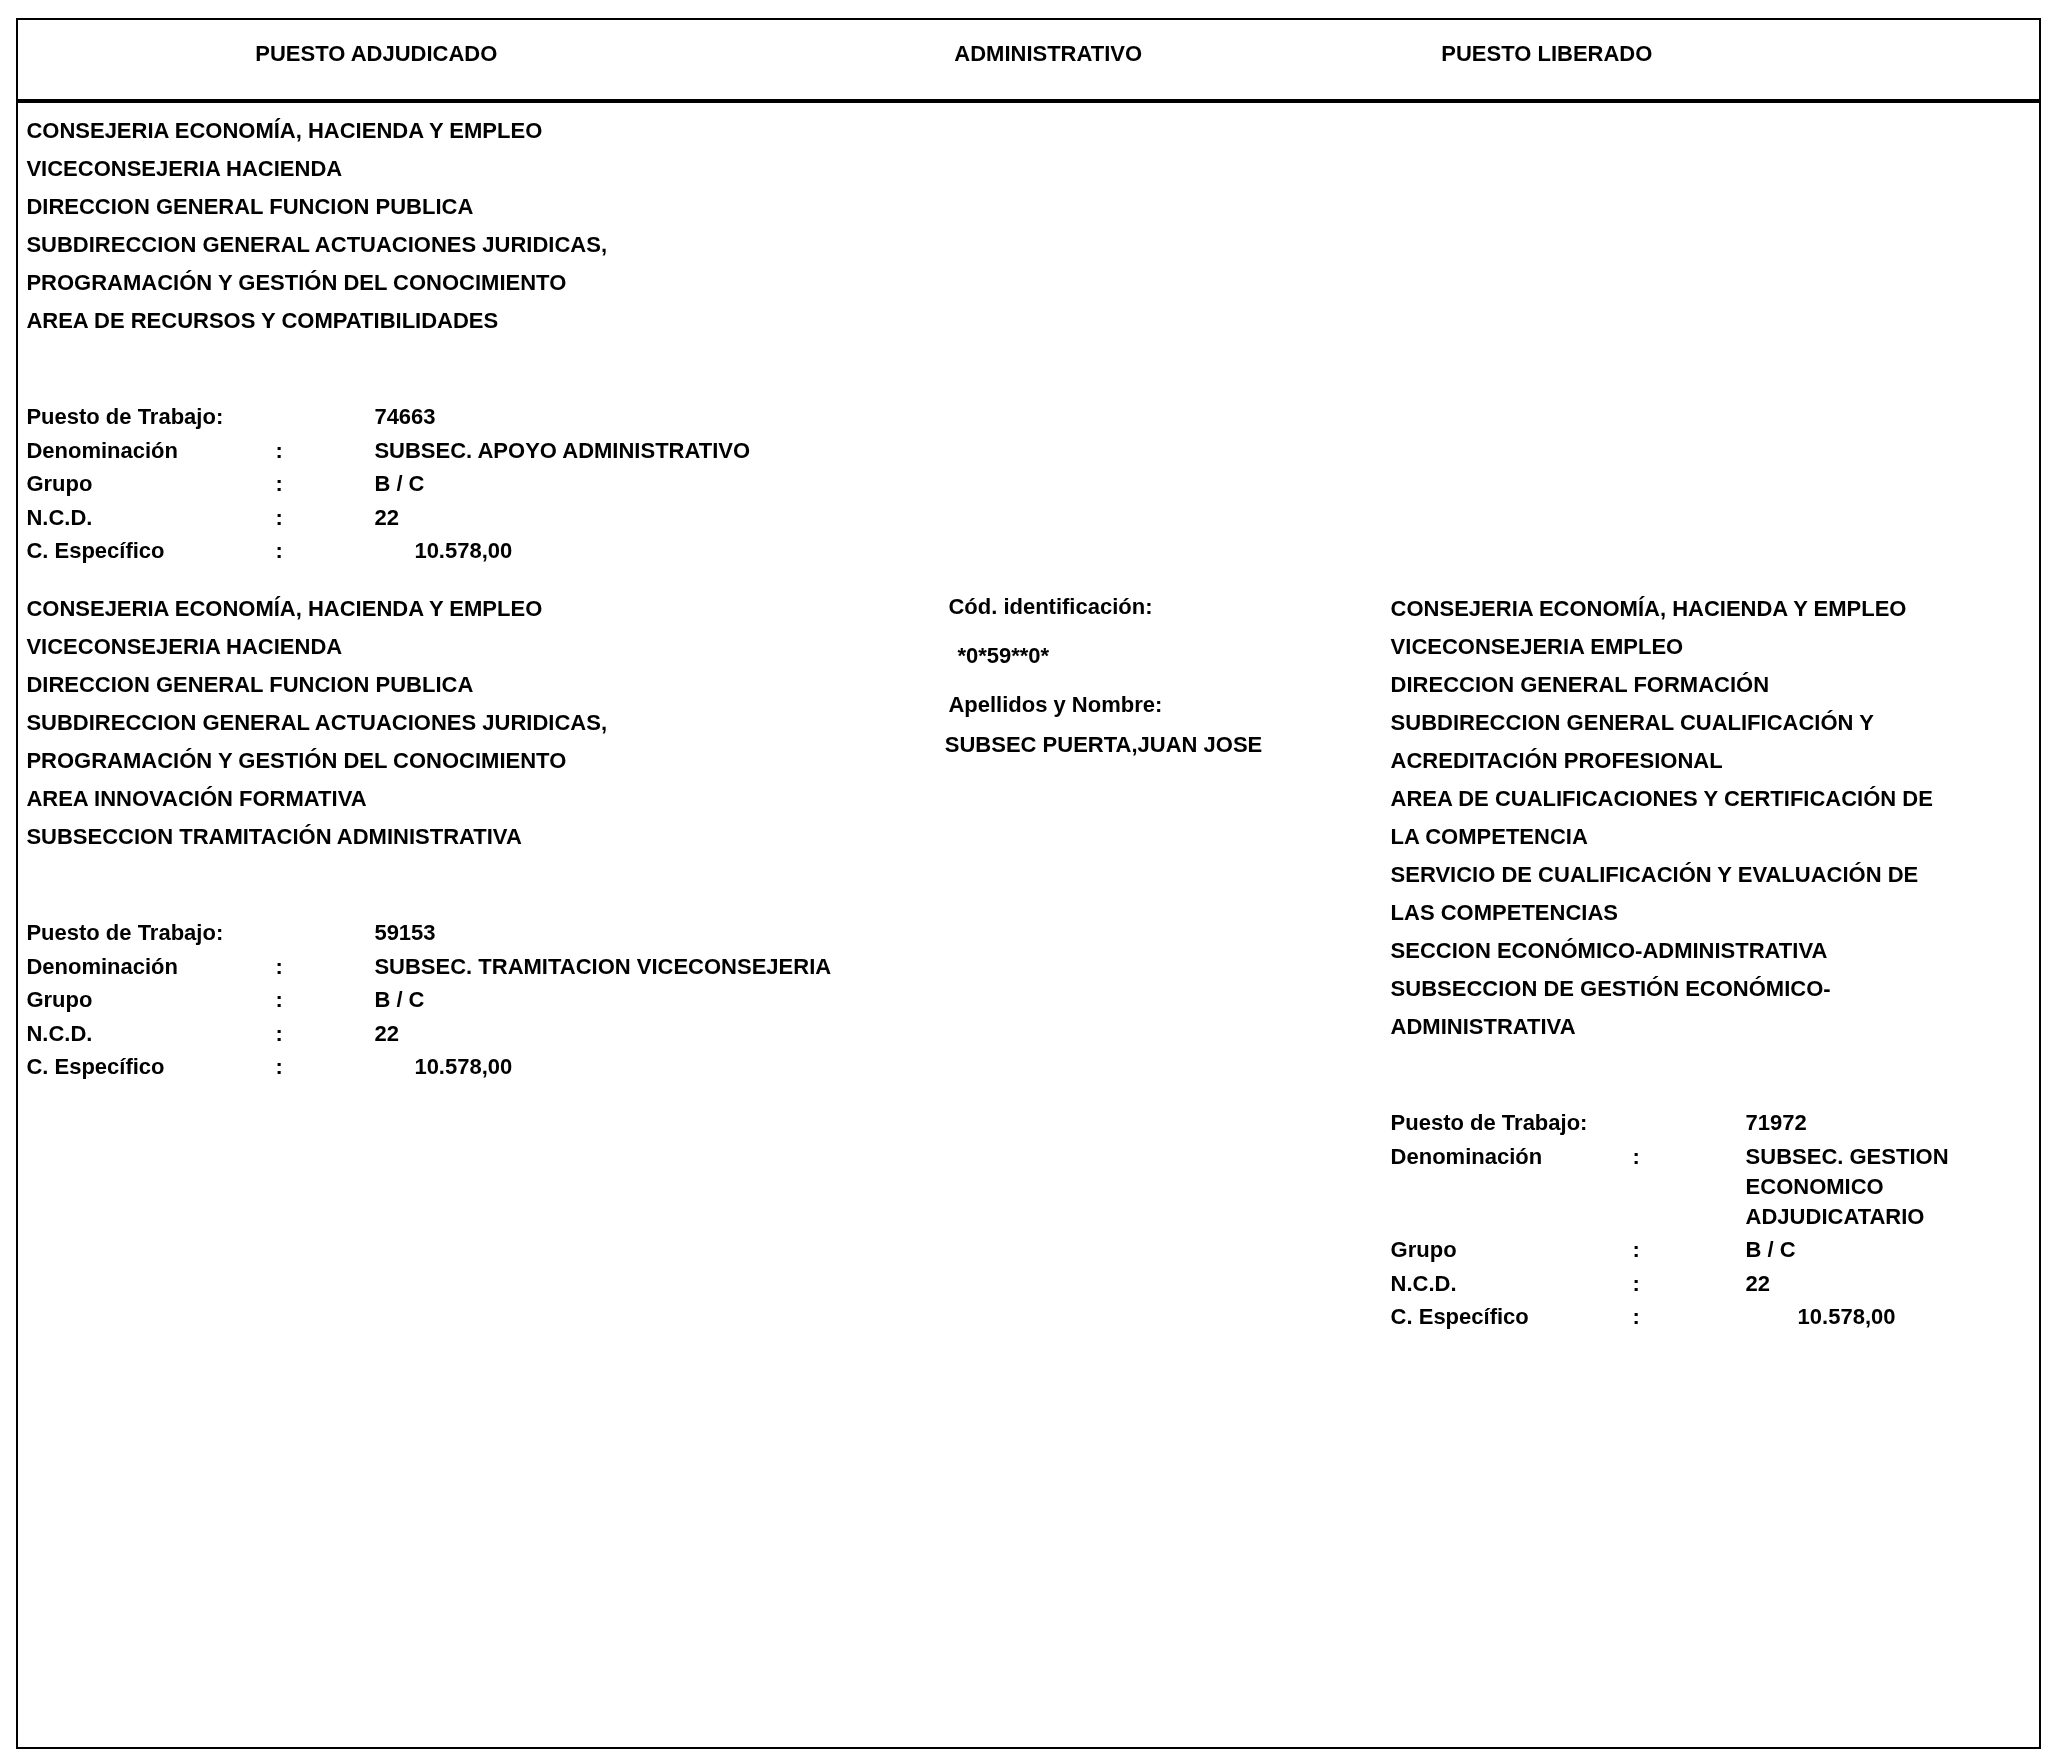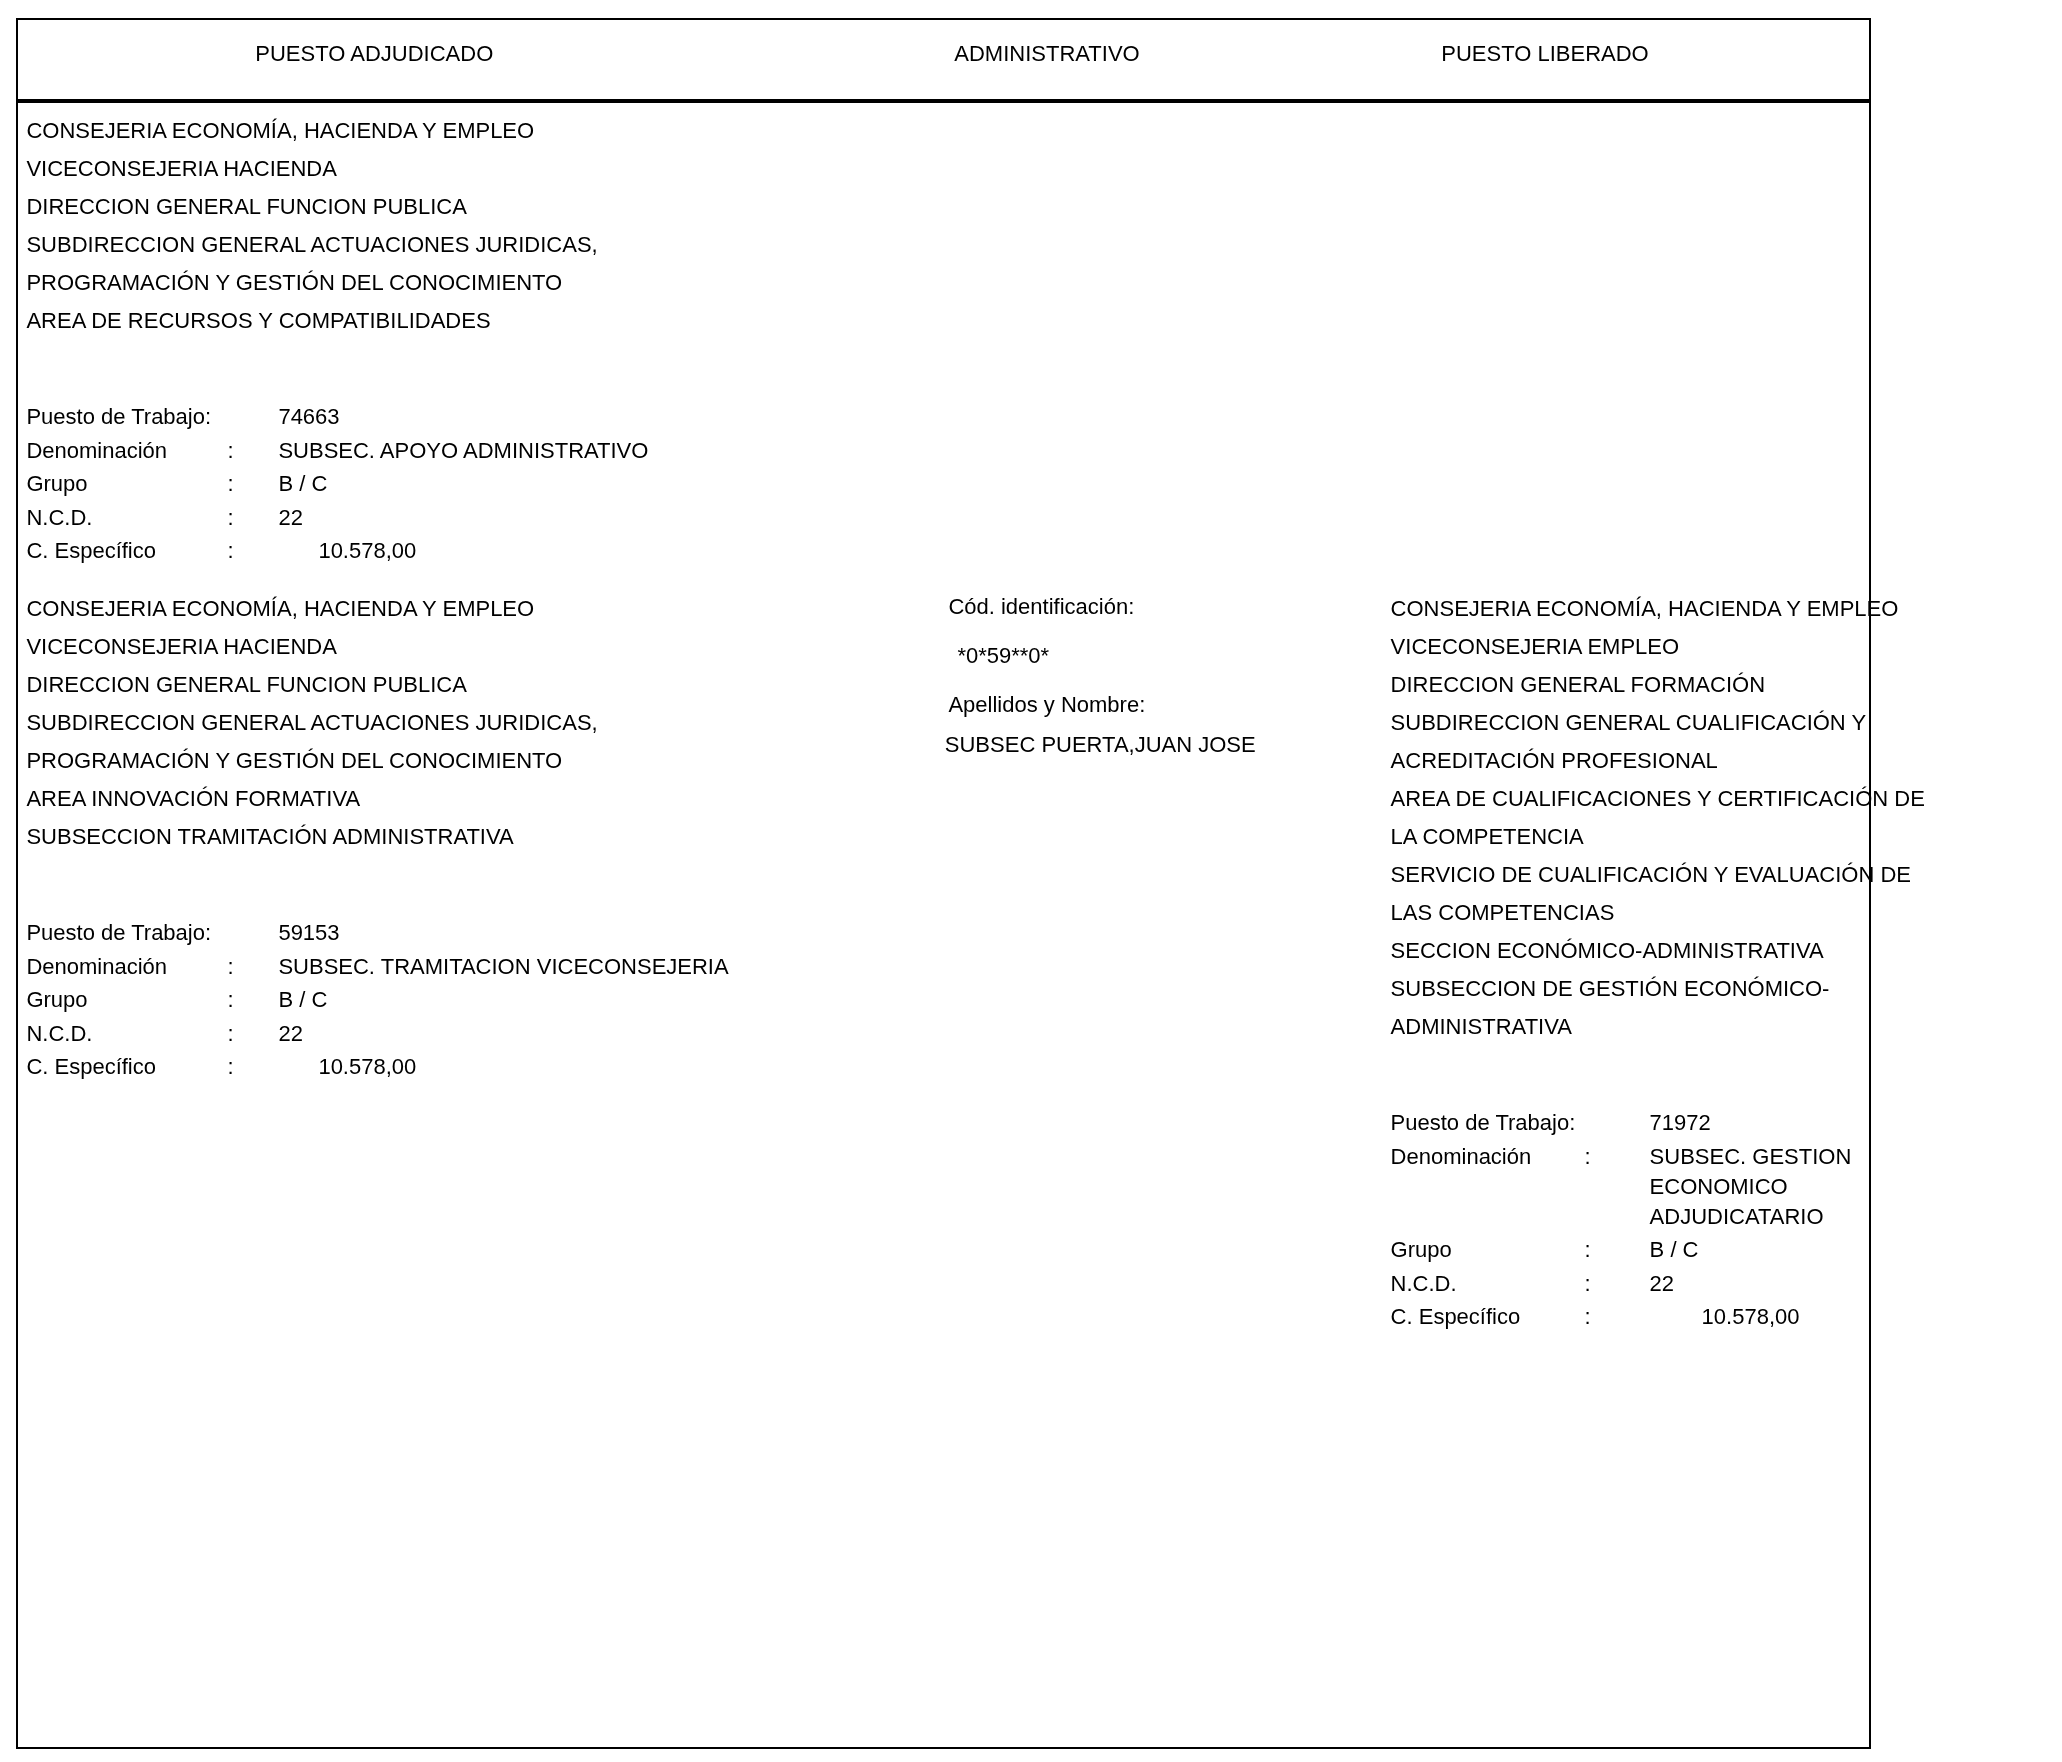--- a/index.html
+++ b/index.html
@@ -13,21 +13,22 @@
     position: relative;
     font-family: "Liberation Sans", "DejaVu Sans", sans-serif;
     color: #000000;
     -webkit-font-smoothing: antialiased;
     overflow: hidden;
   }
   .sheet {
     position: absolute;
     left: 16.3px;
     top: 18px;
-    width: 1855px;
+    width: 2025px;
+    font-weight: bold;
   }
   .header-box {
     position: relative;
     border: 2.7px solid #000000;
     height: 79px;
     background: #ffffff;
   }
   .header-label {
     position: absolute;
     top: 22px;
@@ -60,20 +61,21 @@
 
   .org-block {
     white-space: pre-line;
     line-height: 38px;
   }
   .fields-block { margin-top: 62px; }
   .field-row {
     display: flex;
     line-height: 30px;
     margin-bottom: 3.6px;
+    gap: 48px;
   }
   .fields-left .field-label { width: 201px; flex: 0 0 auto; white-space: nowrap; }
   .fields-left .field-sep   { width: 51px;  flex: 0 0 auto; }
   .fields-right .field-label { width: 194px; flex: 0 0 auto; white-space: nowrap; }
   .fields-right .field-sep   { width: 65px;  flex: 0 0 auto; }
   .field-value { white-space: pre-line; }
   .fields-left  .value-num { padding-left: 40px; }
   .fields-right .value-num { padding-left: 52px; }
 
   .desierto {

